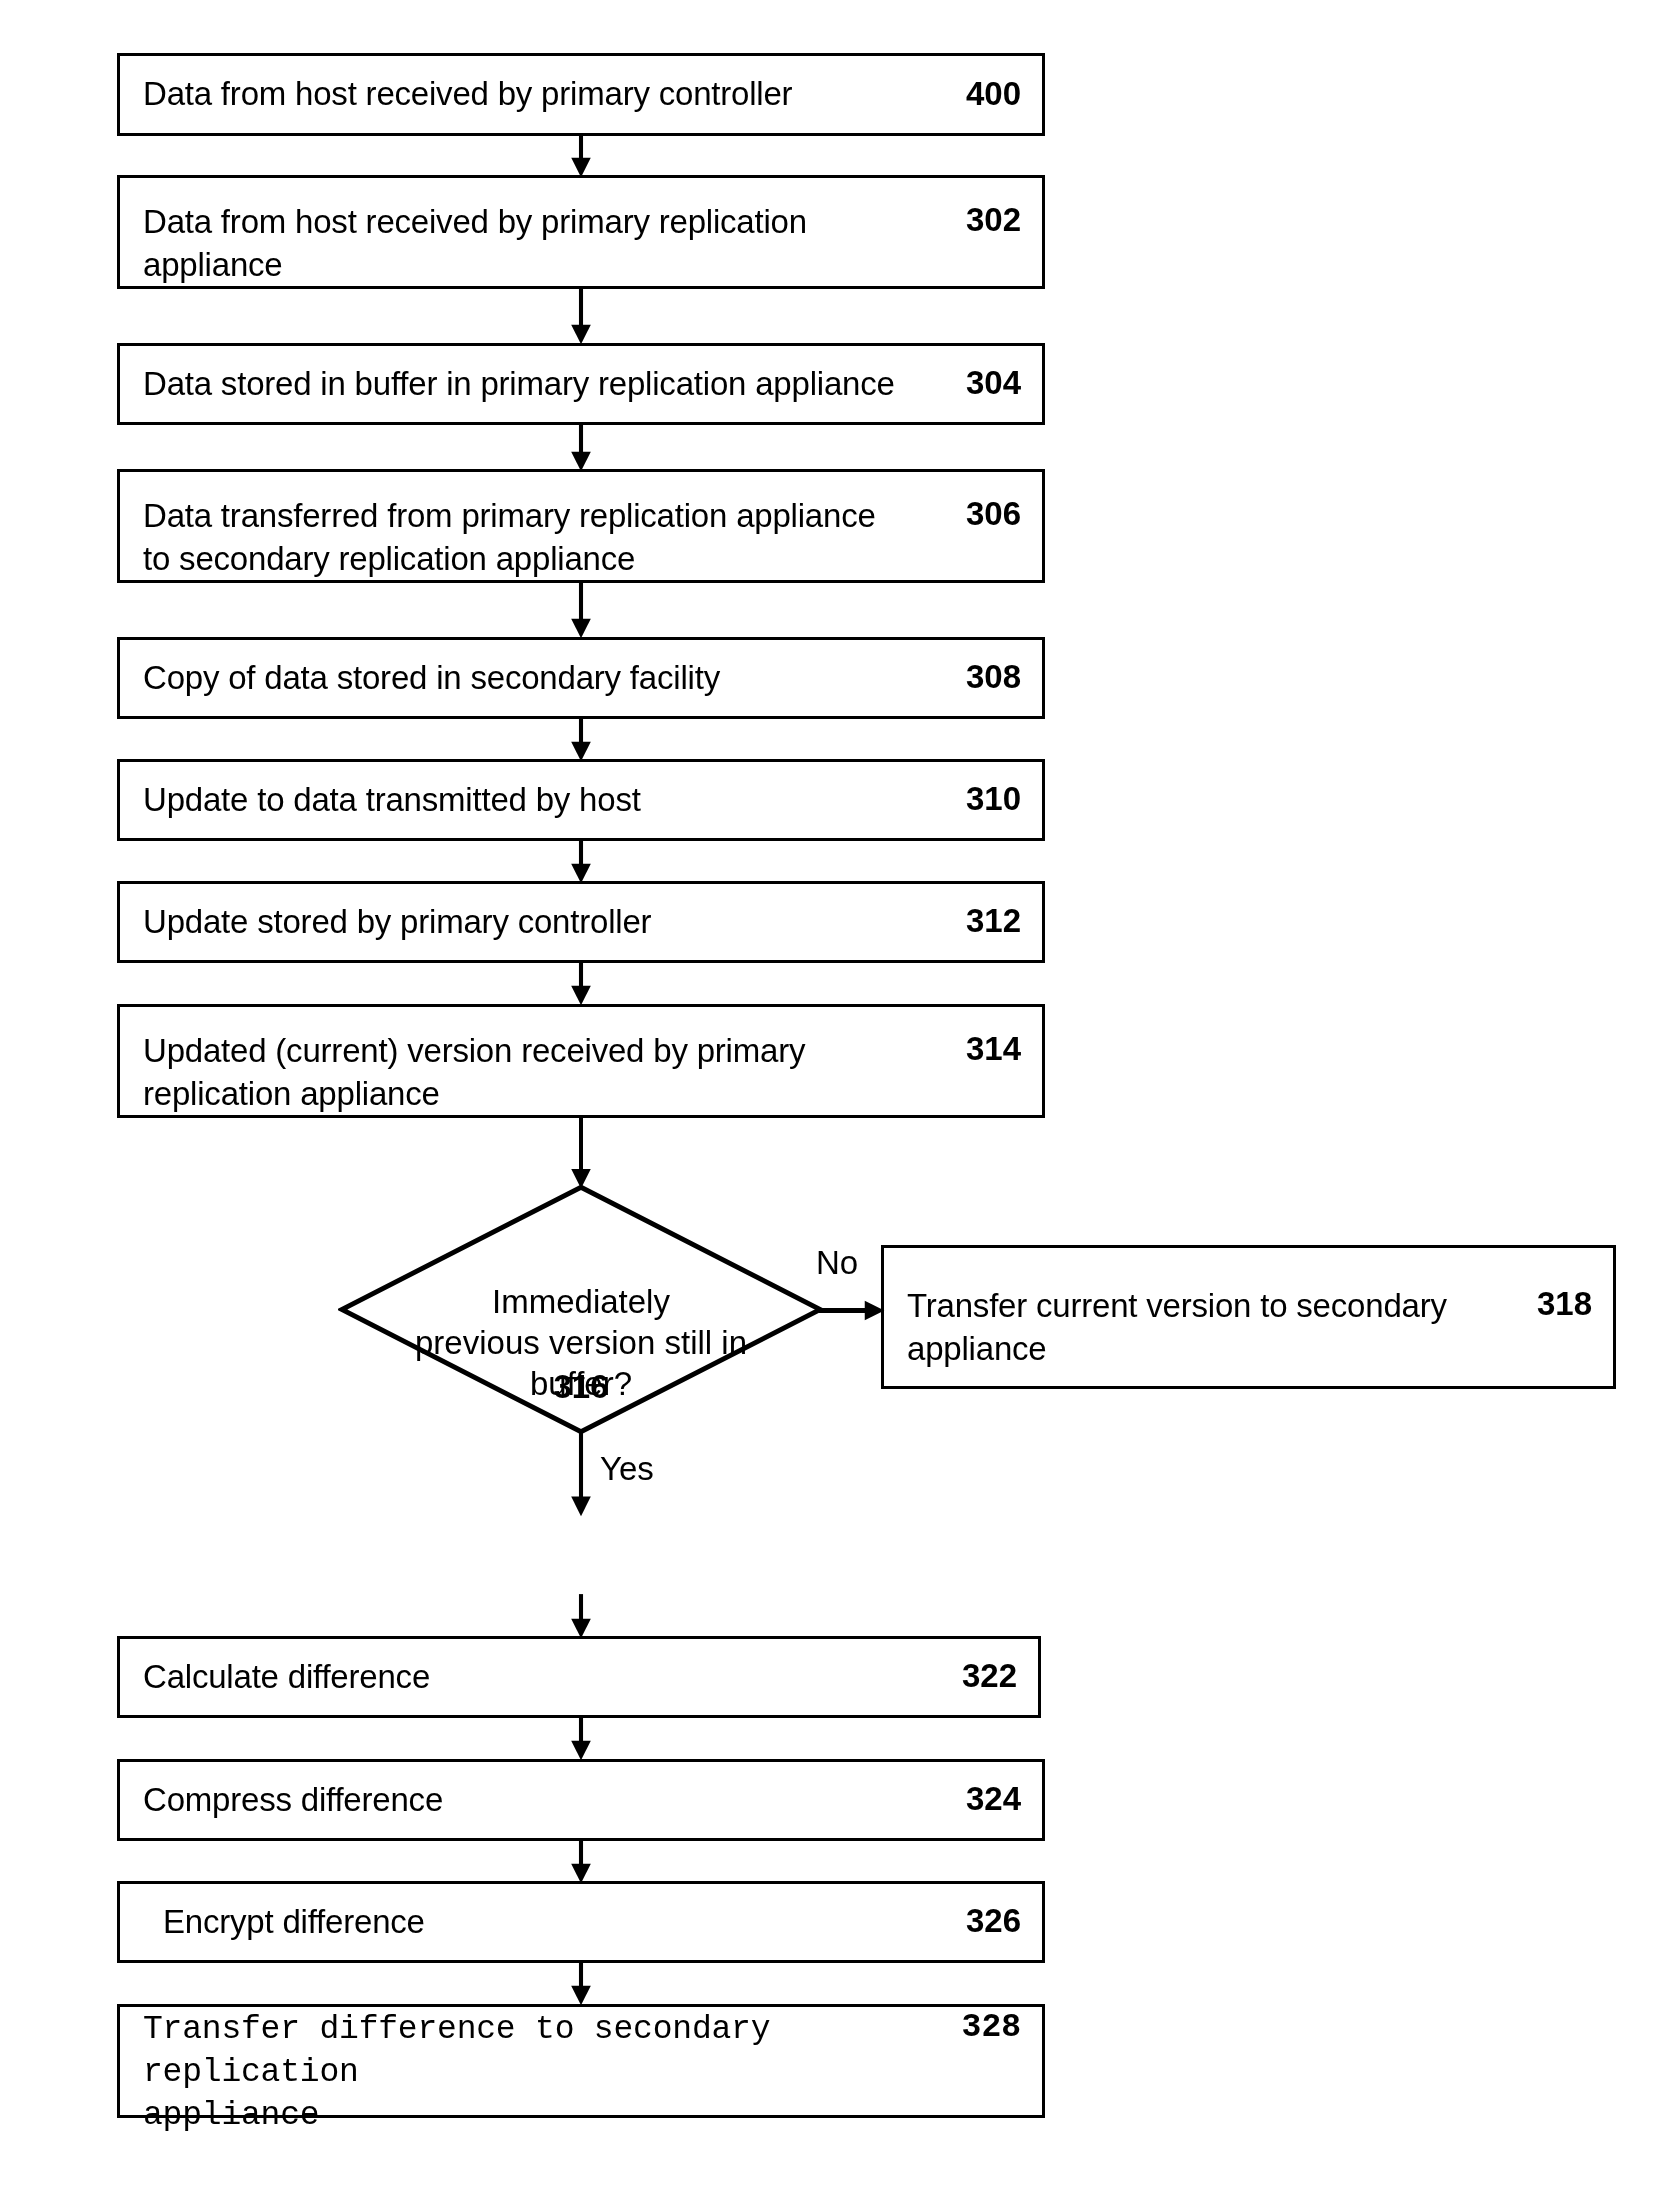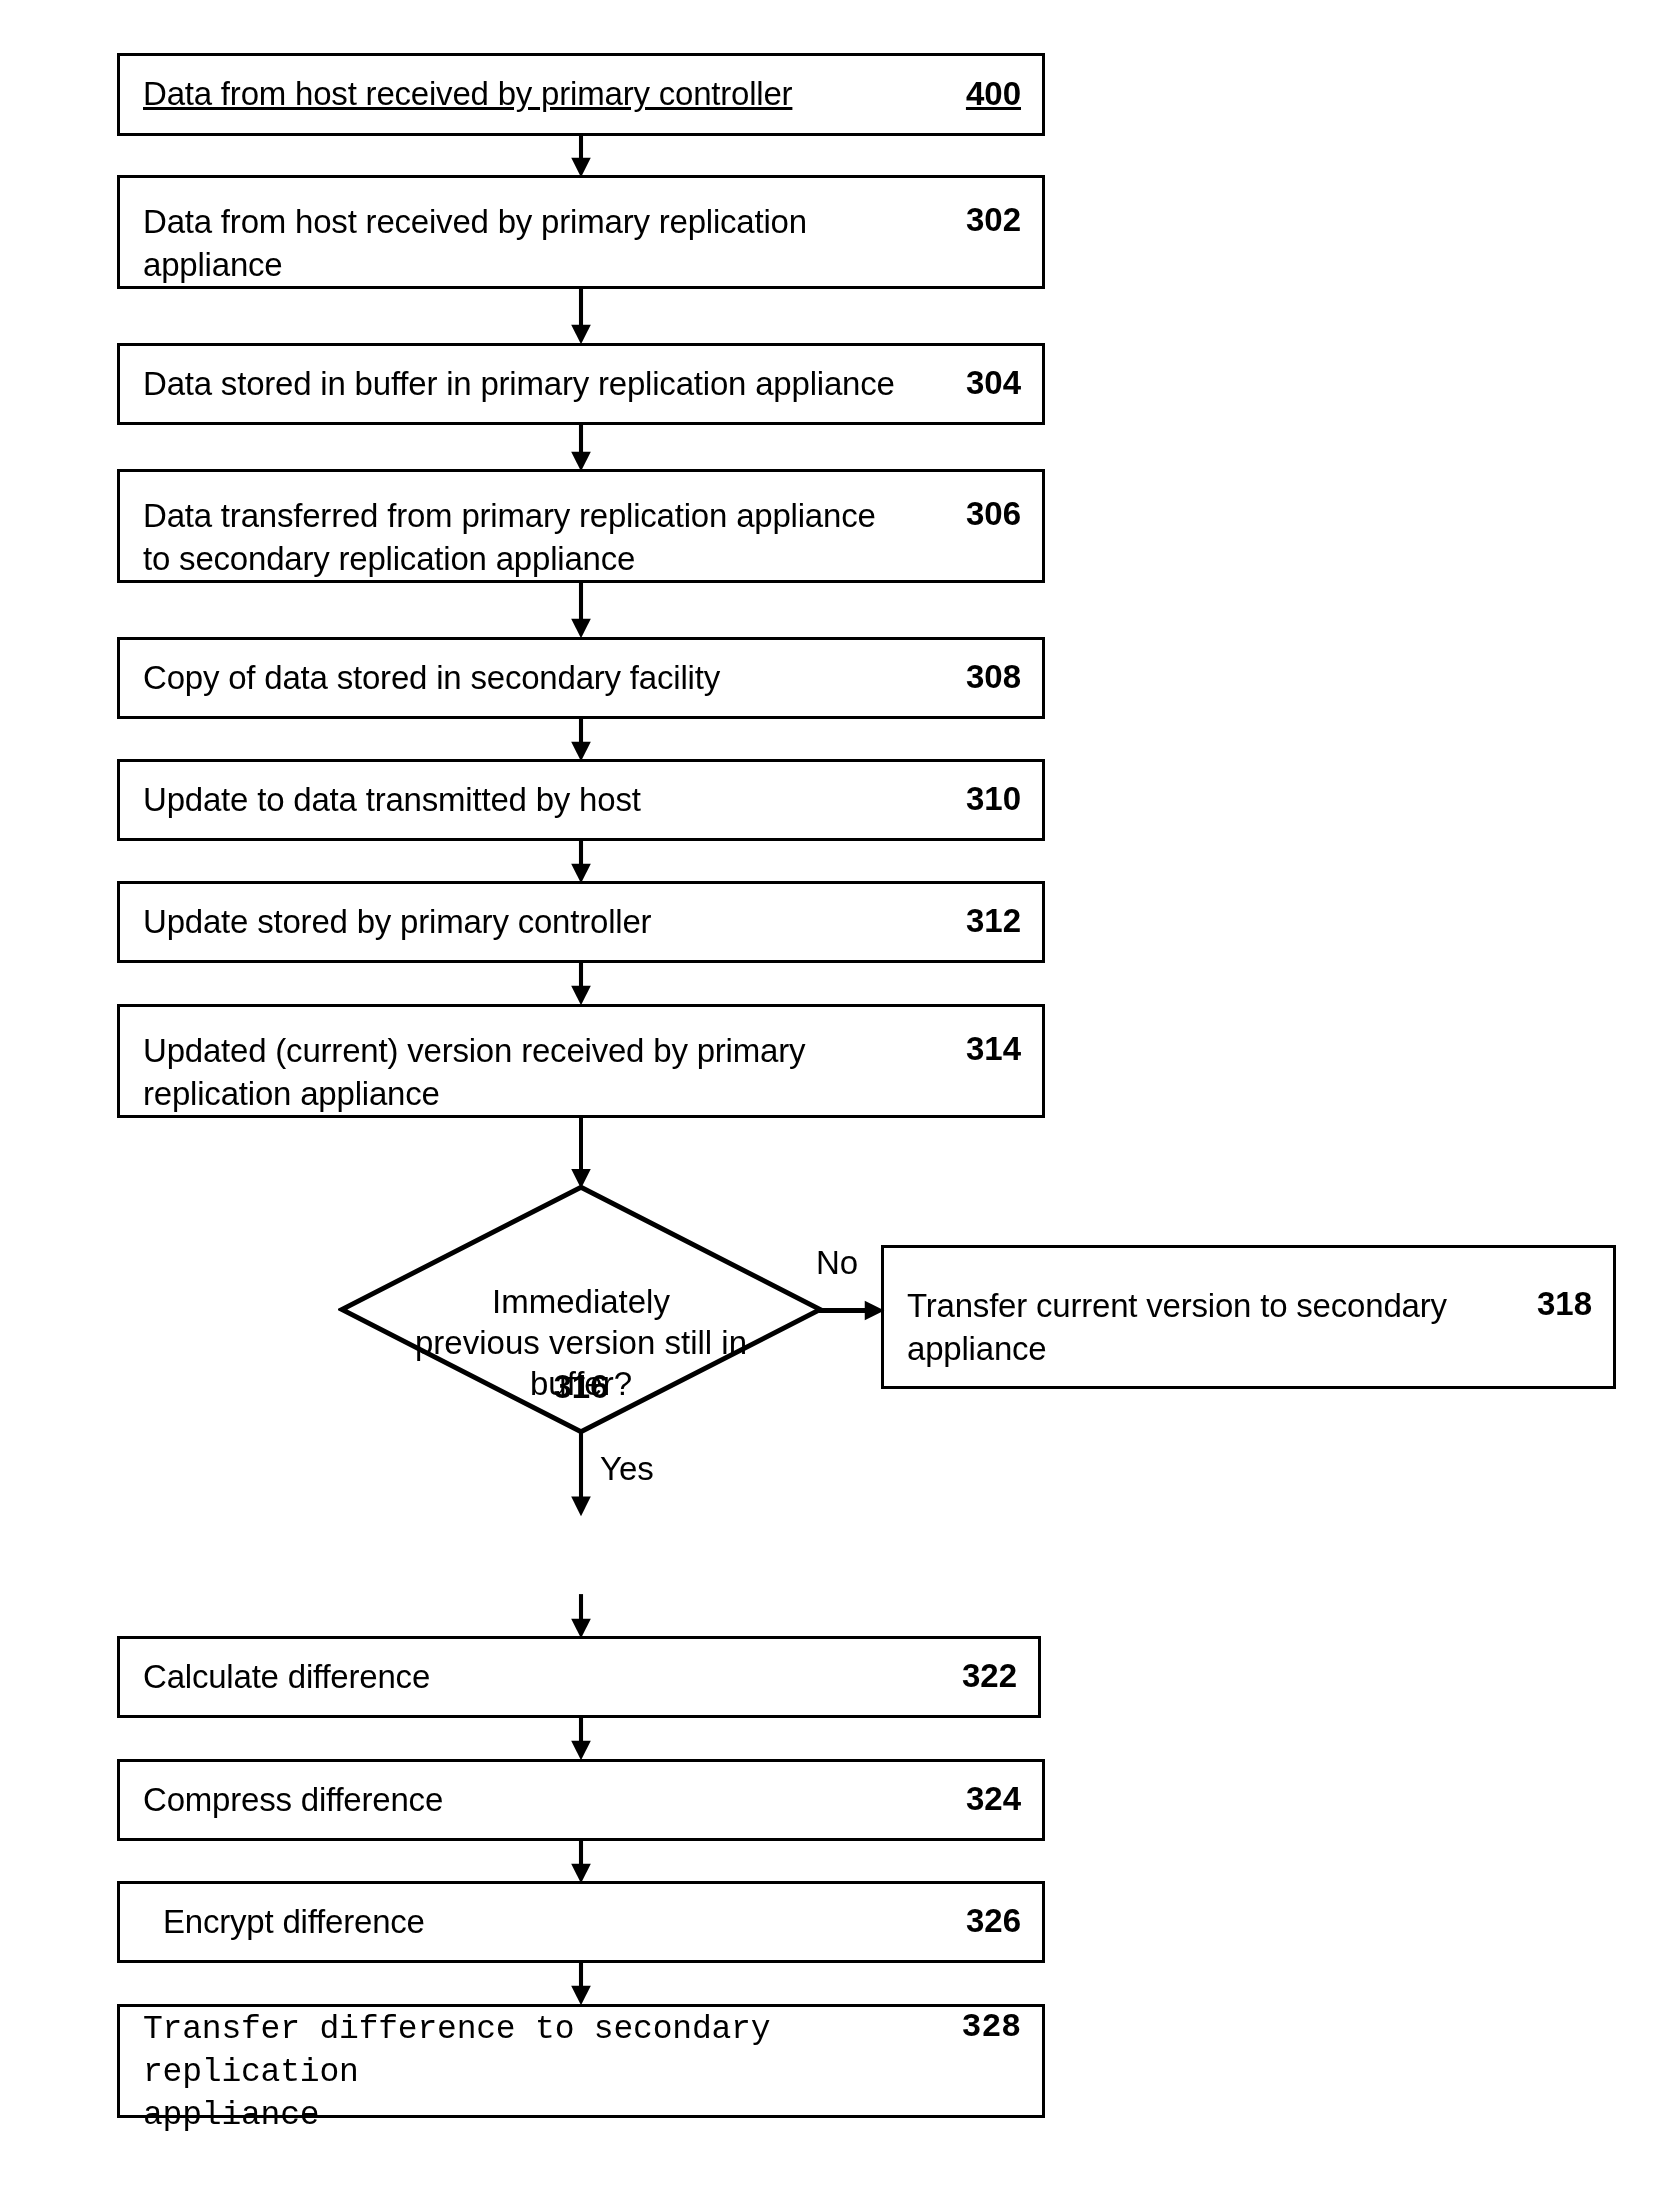--- a/index.html
+++ b/index.html
@@ -87,21 +87,21 @@
     font-size: 33px;
     color: #000000;
     white-space: nowrap;
   }
 </style>
 </head>
 <body>
 
 <div id="canvas">
 
-  <div class="node" style="left:117px; top:53px; width:928px; height:83px;text-decoration:underline;">
+  <div class="node" style="left:117px; top:53px; width:928px; height:83px;">
     <div class="node-inner">
       <div class="node-text">Data from host received by primary controller</div>
       <div class="node-ref">400</div>
     </div>
   </div>
 
   <div class="node two-line" style="left:117px; top:175px; width:928px; height:114px;">
     <div class="node-inner">
       <div class="node-text">Data from host received by primary replication
 appliance</div>

